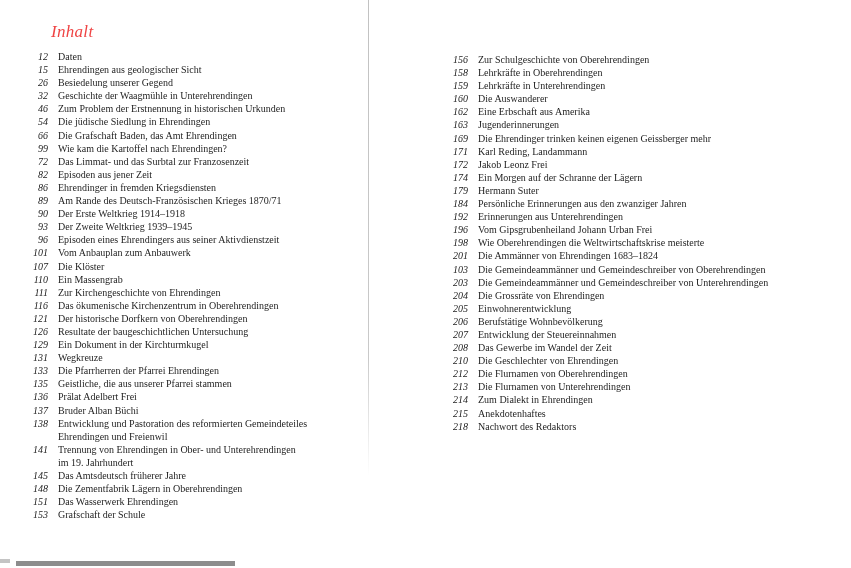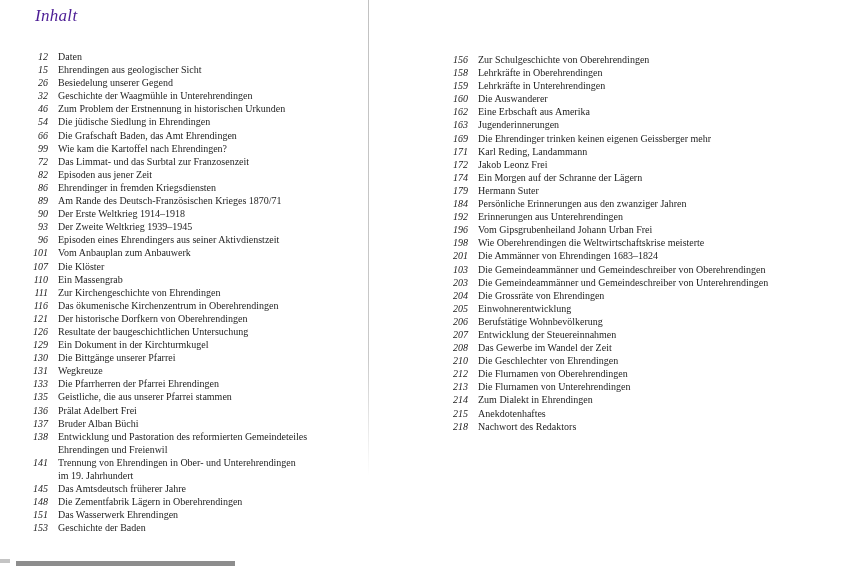--- a/index.html
+++ b/index.html
@@ -16,22 +16,22 @@
     color: #1e1e1e;
   }
   .page-title {
     position: absolute;
     left: 35px;
     top: 6px;
     font-size: 17px;
     font-style: italic;
     font-weight: normal;
     letter-spacing: 0.3px;
-    color: #4c1d95;
-    margin: 0;
+    color: #ef4444;
+    margin: 16px;
   }
   .toc-col {
     position: absolute;
     font-size: 10px;
     line-height: 13.1px;
   }
   .toc-col-left {
     left: 20px;
     top: 50px;
     width: 360px;
@@ -173,24 +173,20 @@
     </div>
     <div class="row">
       <span class="num">126</span>
       <span class="entry">Resultate der baugeschichtlichen Untersuchung</span>
     </div>
     <div class="row">
       <span class="num">129</span>
       <span class="entry">Ein Dokument in der Kirchturmkugel</span>
     </div>
     <div class="row">
-      <span class="num">130</span>
-      <span class="entry">Die Bittgänge unserer Pfarrei</span>
-    </div>
-    <div class="row">
       <span class="num">131</span>
       <span class="entry">Wegkreuze</span>
     </div>
     <div class="row">
       <span class="num">133</span>
       <span class="entry">Die Pfarrherren der Pfarrei Ehrendingen</span>
     </div>
     <div class="row">
       <span class="num">135</span>
       <span class="entry">Geistliche, die aus unserer Pfarrei stammen</span>
@@ -226,21 +222,21 @@
     <div class="row">
       <span class="num">148</span>
       <span class="entry">Die Zementfabrik Lägern in Oberehrendingen</span>
     </div>
     <div class="row">
       <span class="num">151</span>
       <span class="entry">Das Wasserwerk Ehrendingen</span>
     </div>
     <div class="row">
       <span class="num">153</span>
-      <span class="entry">Geschichte der Baden</span>
+      <span class="entry">Grafschaft der Schule</span>
     </div>
   </div>
 <div class="toc-col toc-col-right">
     <div class="row">
       <span class="num">156</span>
       <span class="entry">Zur Schulgeschichte von Oberehrendingen</span>
     </div>
     <div class="row">
       <span class="num">158</span>
       <span class="entry">Lehrkräfte in Oberehrendingen</span>

